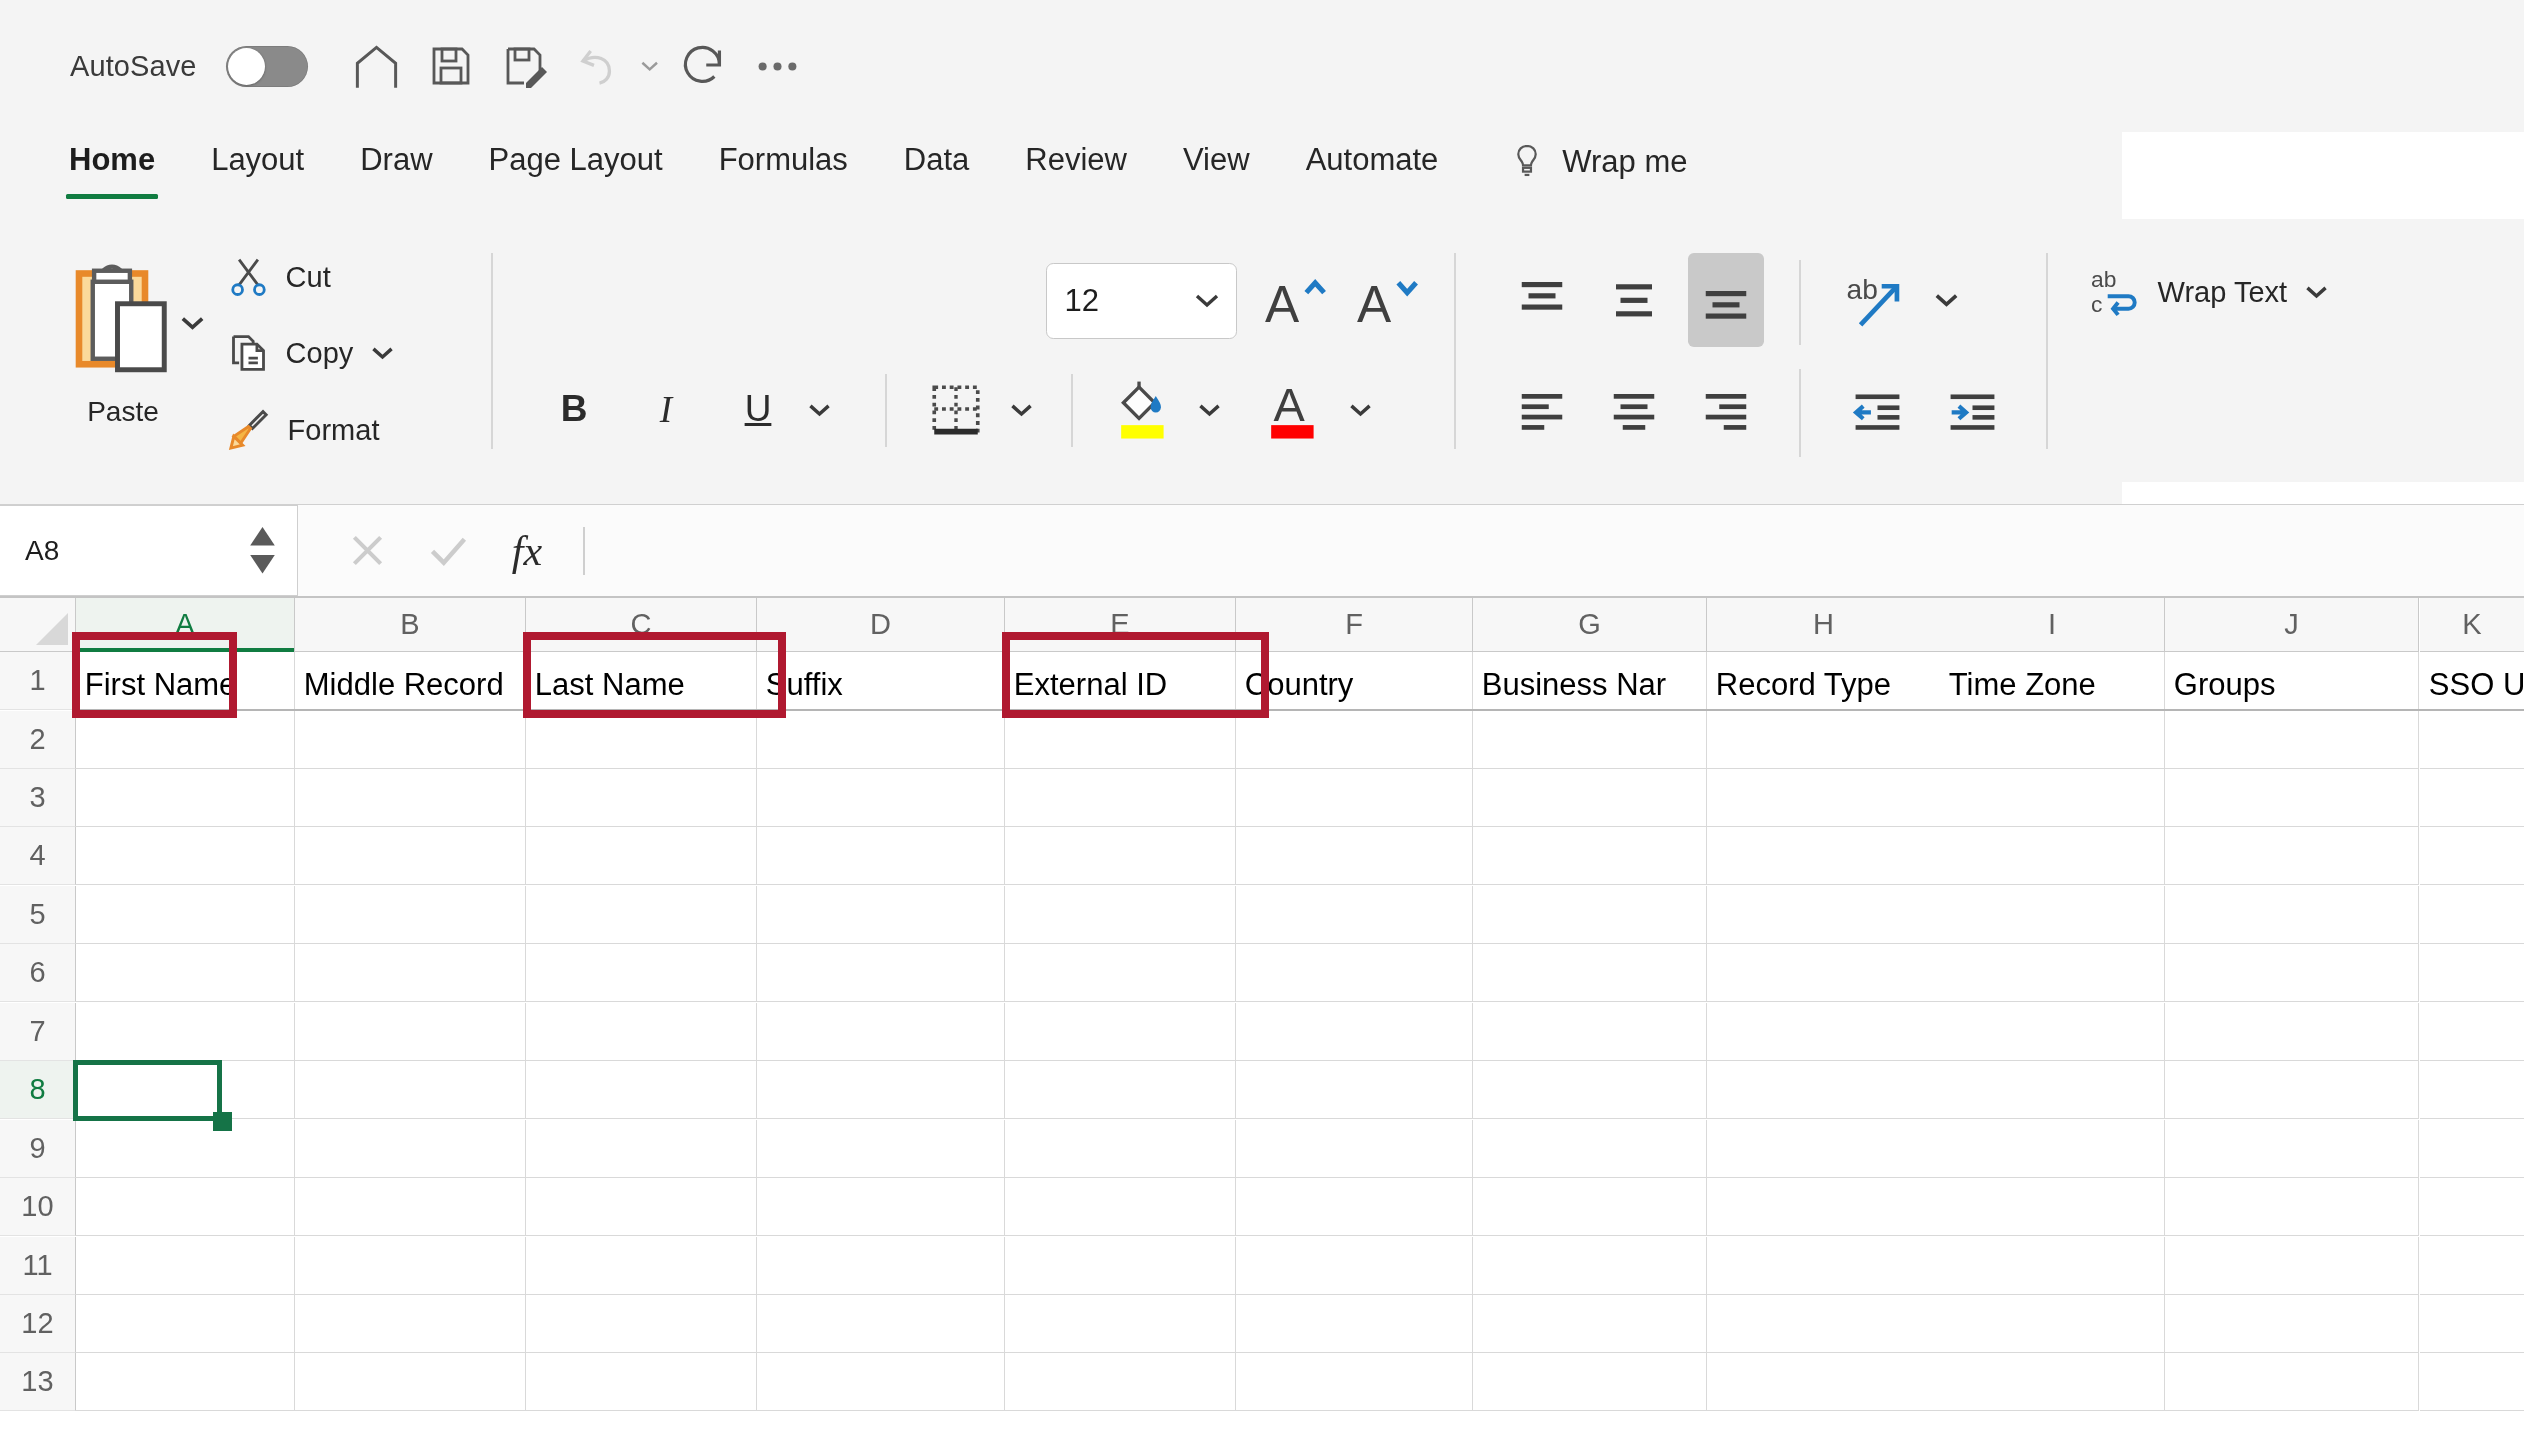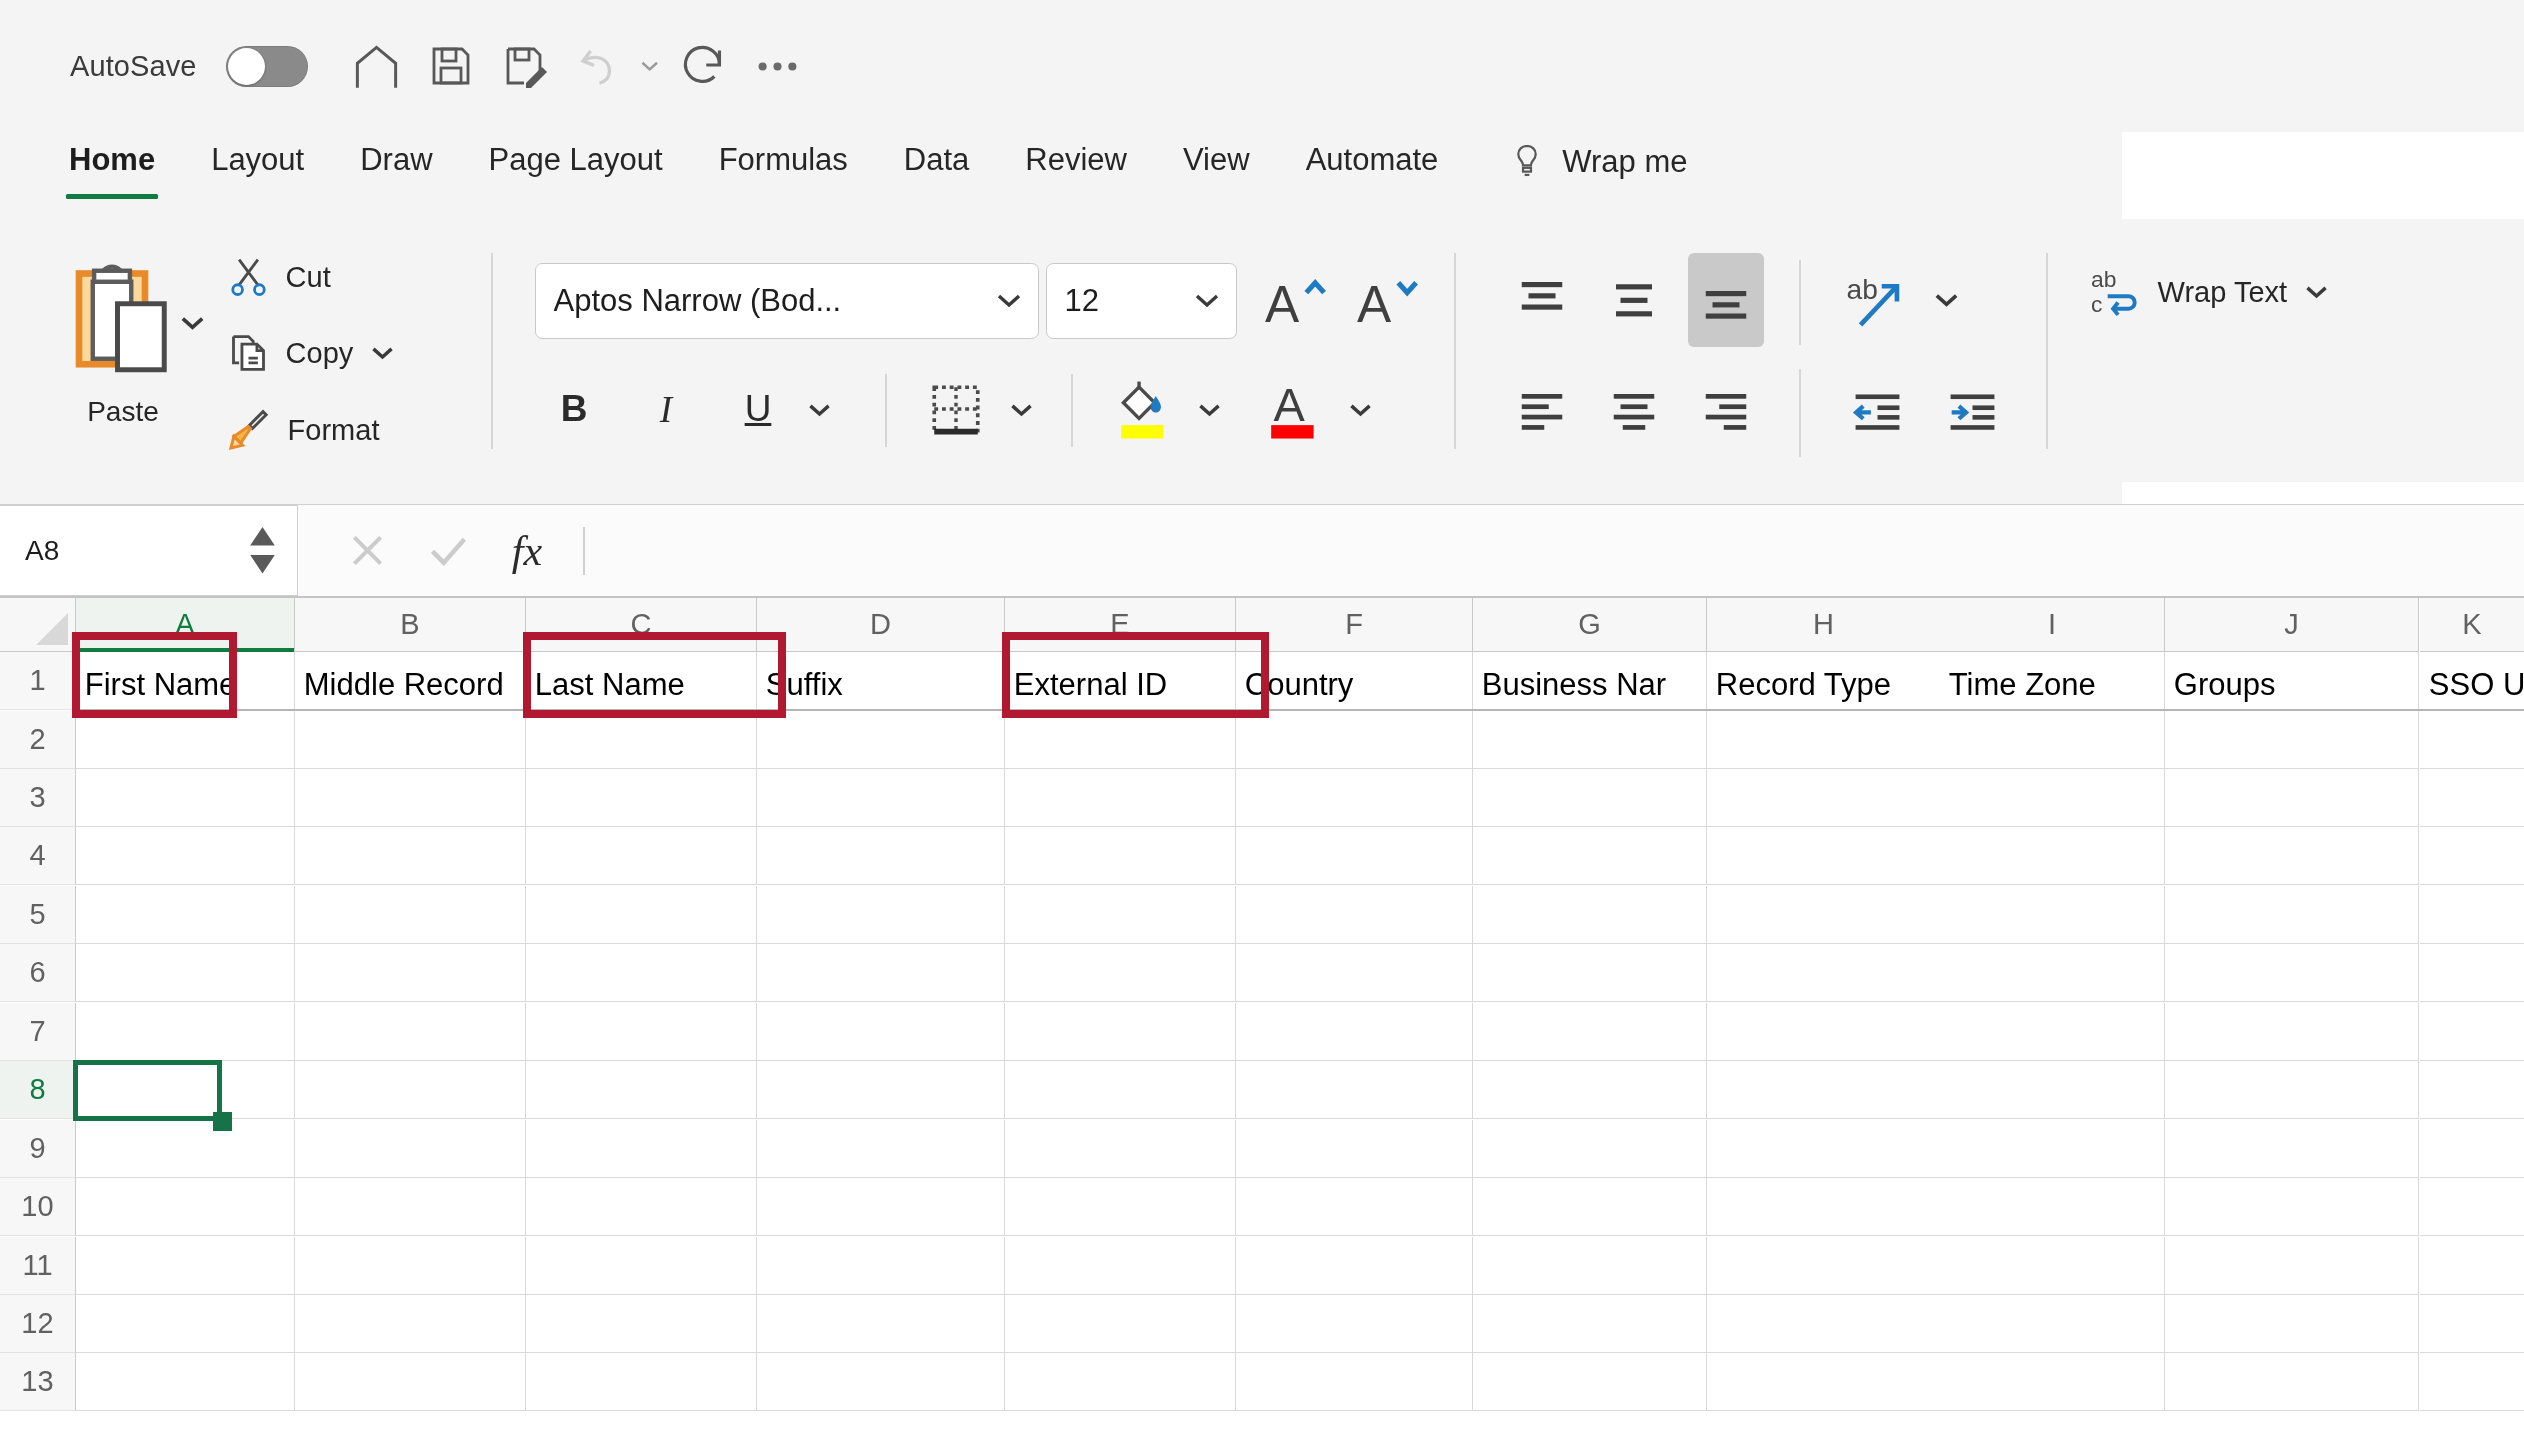--- a/index.html
+++ b/index.html
@@ -299,28 +299,20 @@
           <path d="M20.5 4.5l-1.6-1.6-7 7 1.6 1.6z"></path>
           <path d="M11.5 10.5l-7.5 5 3.5 3.5 5-7.5z" fill="#f5b544" stroke="#e8892a"></path>
           <path d="M4 15.5L2.5 21.5l6-1.5z" fill="#fbd99a" stroke="#e8892a"></path>
         </svg>
       </span>
       <span class="cmd-text">Format</span>
     </div>
 
     <div class="vsep" style="left:491px; top:34px; height:196px;"></div>
 
-    <div class="combo" style="left:535px; top:44px; width:504px; height:76px;">
-      <span class="combo-text">Aptos Narrow (Bod...</span>
-      <span>
-        <svg width="32" height="32" viewBox="0 0 16 16" fill="none" stroke="#3a3a3a" stroke-width="1.7">
-          <path d="M3 6l5 4.5L13 6"></path>
-        </svg>
-      </span>
-    </div>
 
     <div class="combo" style="left:1046px; top:44px; width:191px; height:76px;">
       <span class="combo-text">12</span>
       <span>
         <svg width="32" height="32" viewBox="0 0 16 16" fill="none" stroke="#3a3a3a" stroke-width="1.7">
           <path d="M3 6l5 4.5L13 6"></path>
         </svg>
       </span>
     </div>
 

